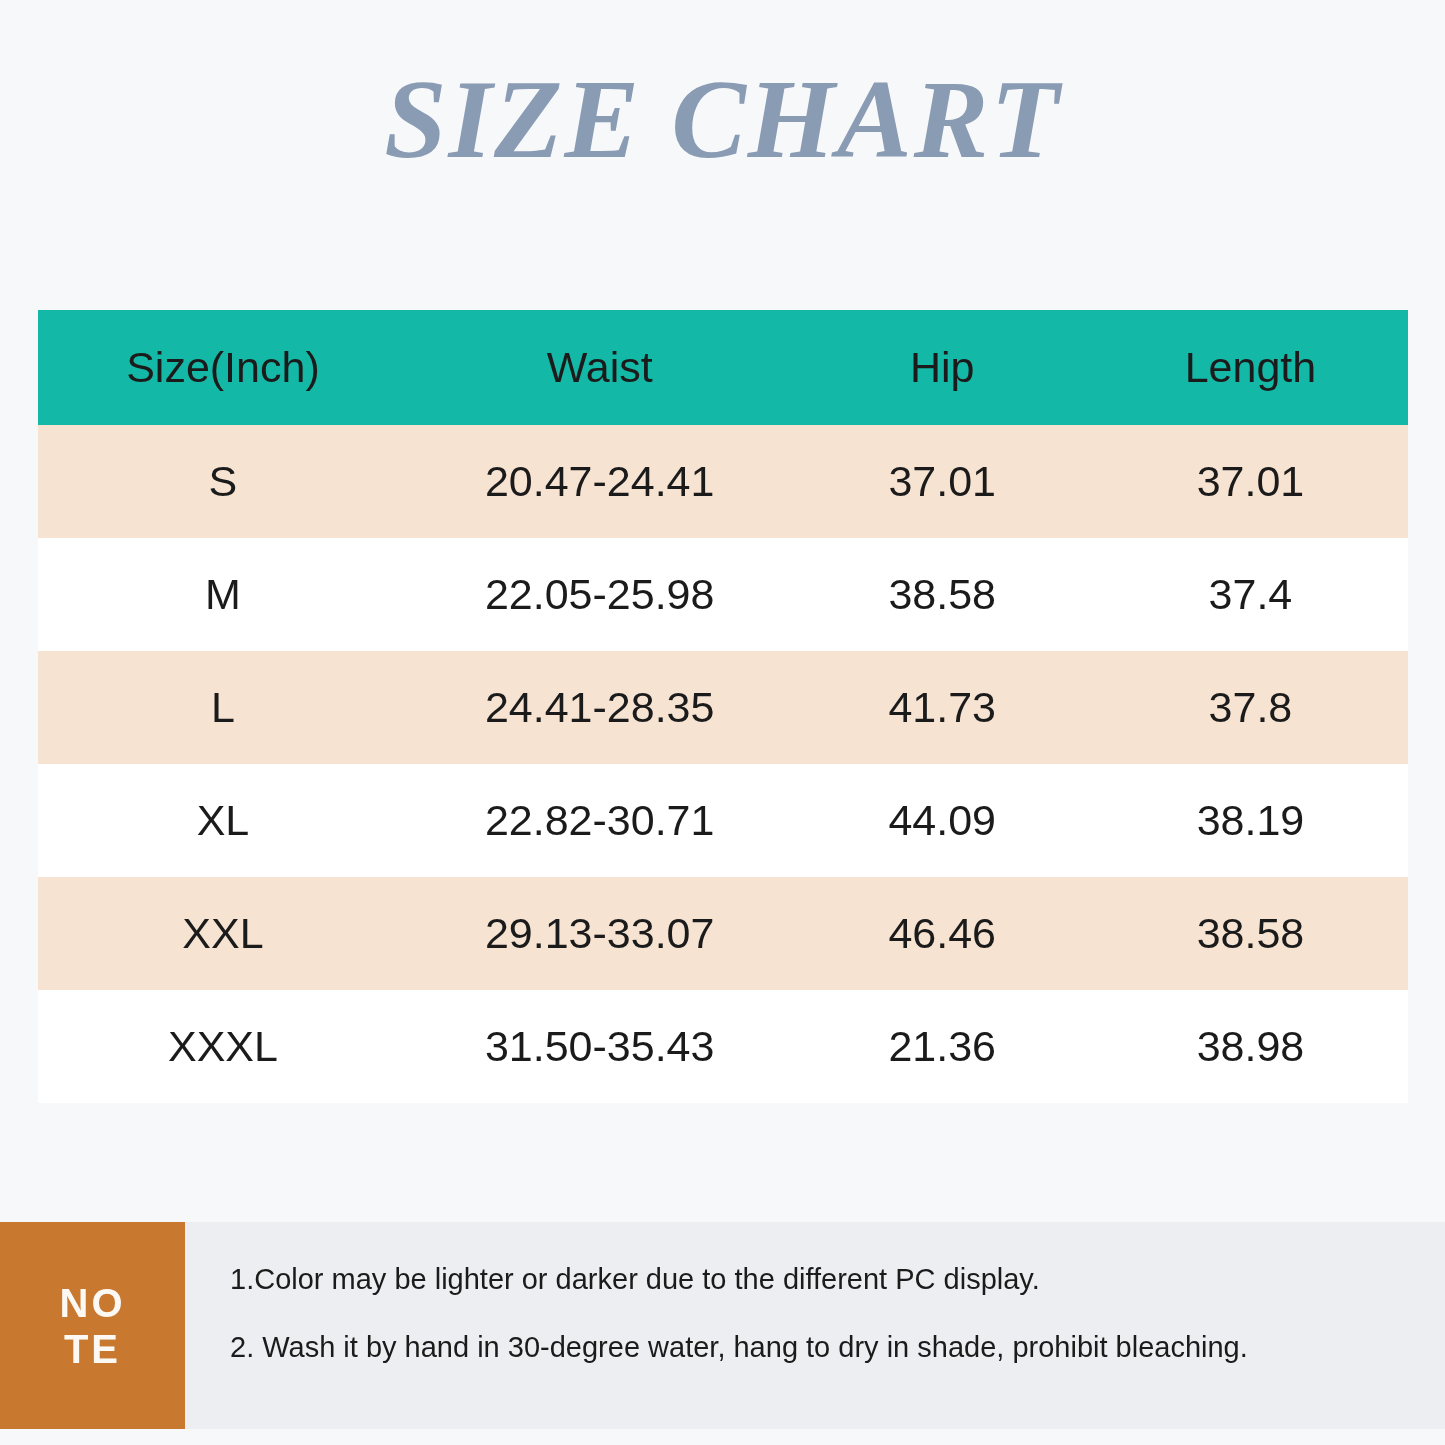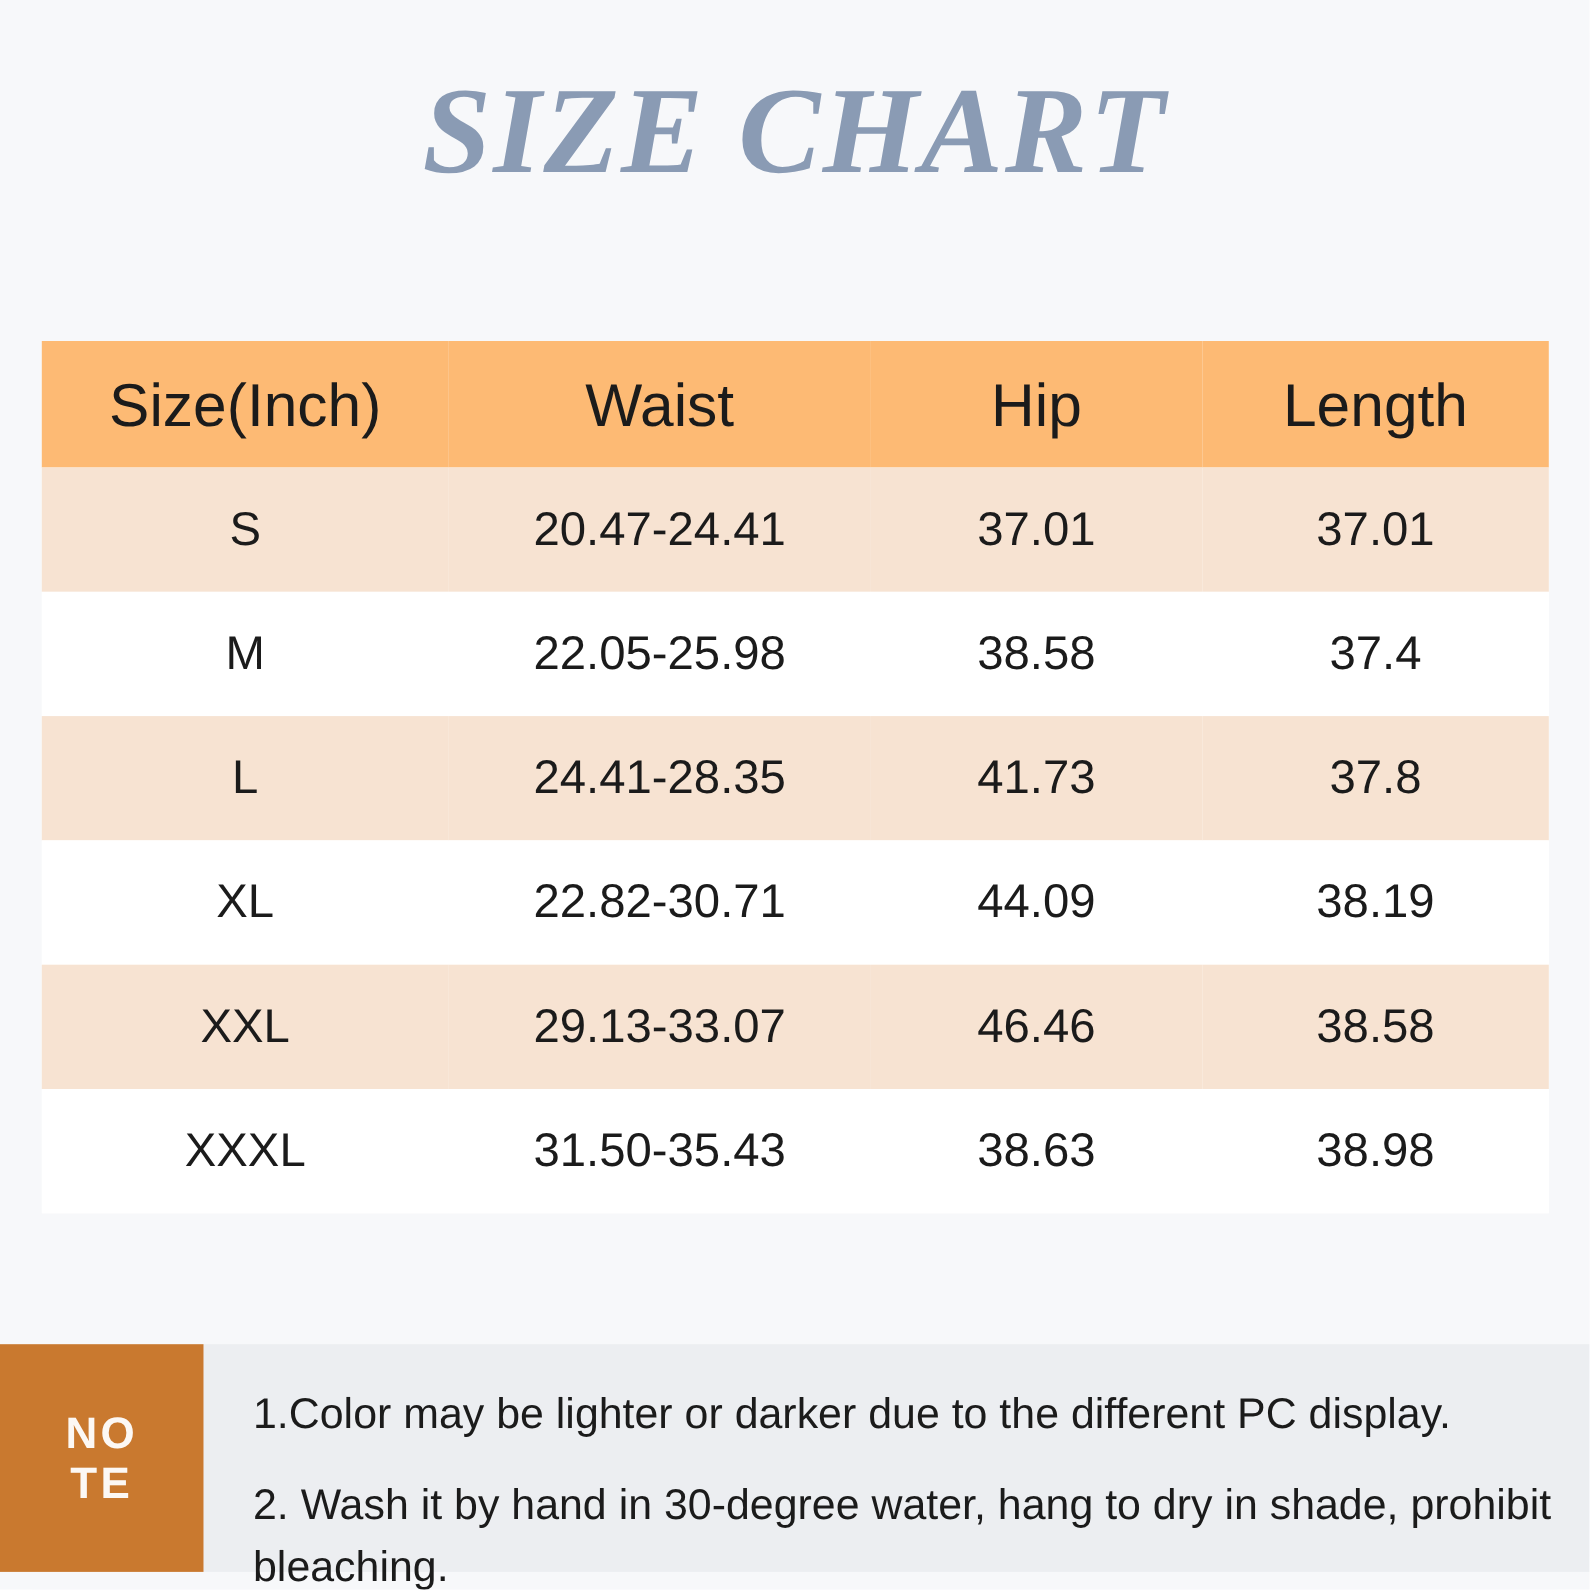--- a/index.html
+++ b/index.html
@@ -54,25 +54,25 @@
   }
 
   table.size-table th,
   table.size-table td {
     text-align: center;
     color: #1b1b1b;
     font-family: "Liberation Sans", sans-serif;
   }
 
   table.size-table thead th {
-    font-size: 55px;
+    font-size: 43px;
     font-weight: normal;
     height: 115px;
     padding: 0;
-    background: #fdba74;
+    background: #14b8a6;
   }
 
   table.size-table tbody td {
     font-size: 43px;
     font-weight: normal;
     height: 113px;
     padding: 0;
   }
 
   tr.row-alt td { background: #f7e3d2; }
@@ -115,21 +115,21 @@
   }
 
   .note-body {
     flex: 1;
     background: #eceef1;
     padding: 36px 30px 0 45px;
     box-sizing: border-box;
   }
 
   .note-line {
-    font-size: 39px;
+    font-size: 29px;
     color: #1b1b1b;
     line-height: 1.45;
     margin-bottom: 26px;
     font-family: "Liberation Sans", sans-serif;
   }
 </style>
 </head>
 <body>
 
 <div class="page">
@@ -179,21 +179,21 @@
         </tr>
         <tr class="row-alt">
           <td>XXL</td>
           <td>29.13-33.07</td>
           <td>46.46</td>
           <td>38.58</td>
         </tr>
         <tr class="row-plain">
           <td>XXXL</td>
           <td>31.50-35.43</td>
-          <td>38.63</td>
+          <td>21.36</td>
           <td>38.98</td>
         </tr>
       </tbody>
     </table>
   </div>
 
   <div class="note-bar">
     <div class="note-badge">
       <div class="letters">
         <div>NO</div>

